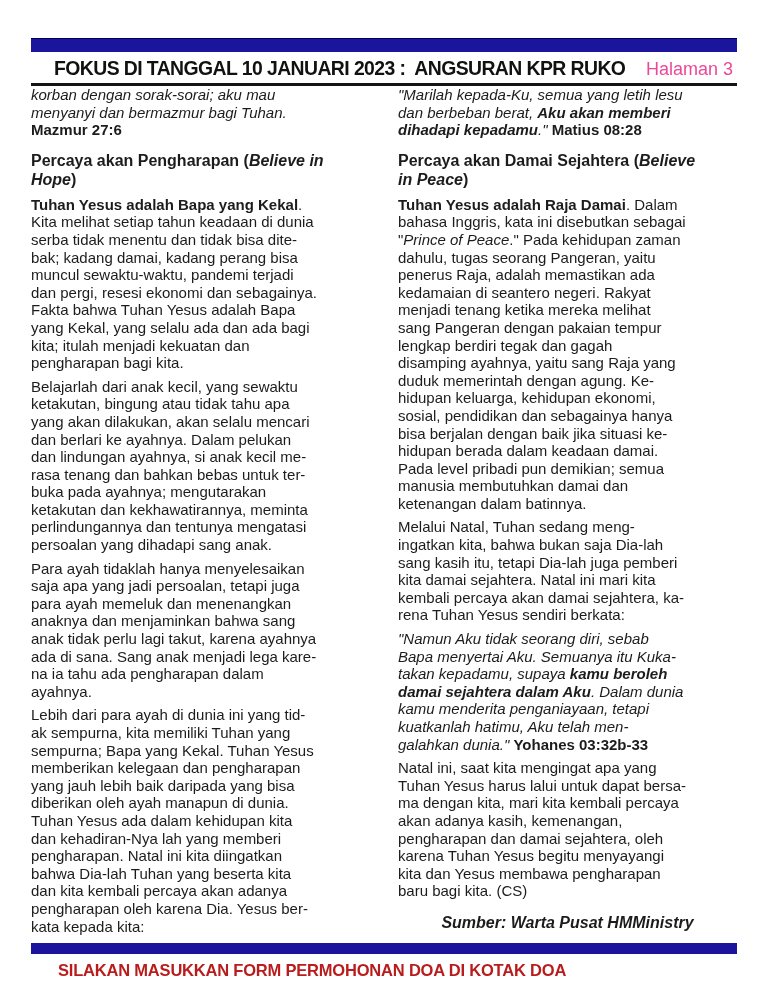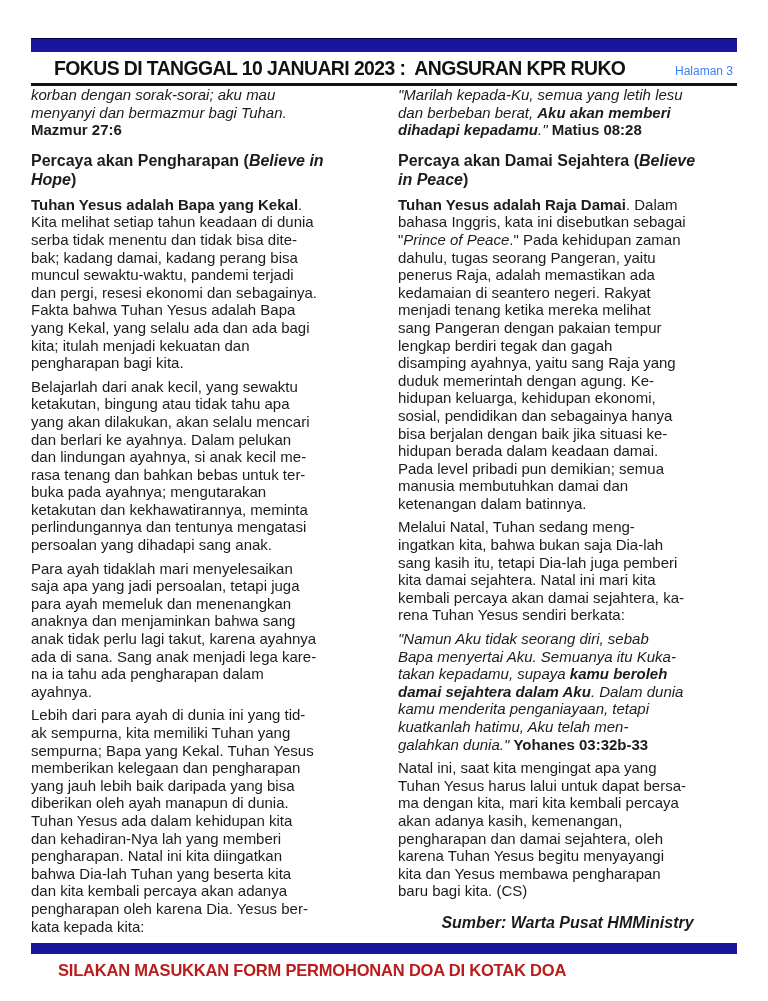--- a/index.html
+++ b/index.html
@@ -36,22 +36,22 @@
   .page-title {
     font-weight: 700;
     font-size: 20px;
     letter-spacing: -0.6px;
     white-space: pre;
     transform: scaleX(0.97);
     transform-origin: left center;
     color: #111;
   }
   .page-number {
-    font-size: 12px;
-    color: #3b82f6;
+    font-size: 18px;
+    color: #ec4899;
     white-space: pre;
   }
   .header-rule {
     border: 0;
     border-top: 3px solid #141414;
     margin: 0;
   }
   .columns {
     display: flex;
     gap: 28px;
@@ -128,21 +128,21 @@
         <p class="block paragraph"><span class="run n">Belajarlah dari anak kecil, yang sewaktu
 ketakutan, bingung atau tidak tahu apa
 yang akan dilakukan, akan selalu mencari
 dan berlari ke ayahnya. Dalam pelukan
 dan lindungan ayahnya, si anak kecil me-
 rasa tenang dan bahkan bebas untuk ter-
 buka pada ayahnya; mengutarakan
 ketakutan dan kekhawatirannya, meminta
 perlindungannya dan tentunya mengatasi
 persoalan yang dihadapi sang anak.</span></p>
-        <p class="block paragraph"><span class="run n">Para ayah tidaklah mari menyelesaikan
+        <p class="block paragraph"><span class="run n">Para ayah tidaklah hanya menyelesaikan
 saja apa yang jadi persoalan, tetapi juga
 para ayah memeluk dan menenangkan
 anaknya dan menjaminkan bahwa sang
 anak tidak perlu lagi takut, karena ayahnya
 ada di sana. Sang anak menjadi lega kare-
 na ia tahu ada pengharapan dalam
 ayahnya.</span></p>
         <p class="block paragraph"><span class="run n">Lebih dari para ayah di dunia ini yang tid-
 ak sempurna, kita memiliki Tuhan yang
 sempurna; Bapa yang Kekal. Tuhan Yesus

